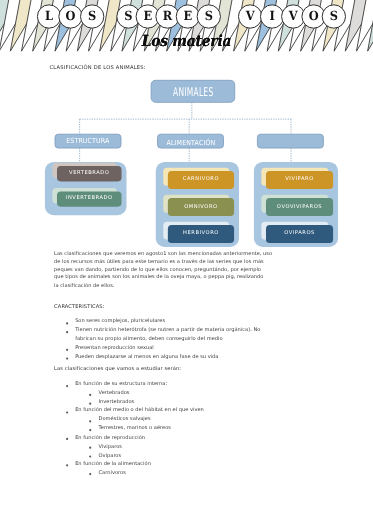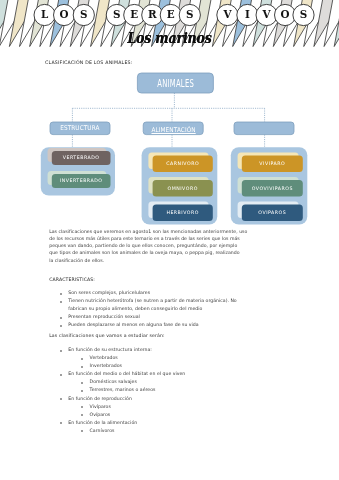--- a/index.html
+++ b/index.html
@@ -109,21 +109,21 @@
       <div class="letter" style="left: 134.3px; top: 15px;">E</div>
       <div class="letter" style="left: 152.3px; top: 15px;">R</div>
       <div class="letter" style="left: 170.8px; top: 15px;">E</div>
       <div class="letter" style="left: 189.8px; top: 15px;">S</div>
       <div class="letter" style="left: 227.4px; top: 15px;">V</div>
       <div class="letter" style="left: 247.4px; top: 15px;">I</div>
       <div class="letter" style="left: 266.6px; top: 15px;">V</div>
       <div class="letter" style="left: 285.1px; top: 15px;">O</div>
       <div class="letter" style="left: 303.5px; top: 15px;">S</div>
     </div>
-  <div class="subtitle">Los marinos</div>
+  <div class="subtitle">Los materia</div>
   <div class="caption">CLASIFICACIÓN DE LOS ANIMALES:</div>
   <div id="diagram">
       <svg width="339" height="235" viewBox="0 0 339 235">
         <line x1="174.4" y1="93" x2="174.4" y2="108.3" stroke="#8aa8c4" stroke-width="0.8" stroke-dasharray="1.1 1.1"></line>
         <line x1="72.4" y1="108.3" x2="264.6" y2="108.3" stroke="#8aa8c4" stroke-width="0.8" stroke-dasharray="1.1 1.1"></line>
         <line x1="72.4" y1="108.3" x2="72.4" y2="122" stroke="#8aa8c4" stroke-width="0.8" stroke-dasharray="1.1 1.1"></line>
         <line x1="172" y1="108.3" x2="172" y2="122" stroke="#8aa8c4" stroke-width="0.8" stroke-dasharray="1.1 1.1"></line>
         <line x1="264.6" y1="108.3" x2="264.6" y2="122" stroke="#8aa8c4" stroke-width="0.8" stroke-dasharray="1.1 1.1"></line>
         <line x1="72.4" y1="134.6" x2="72.4" y2="147.2" stroke="#8aa8c4" stroke-width="0.8" stroke-dasharray="1.1 1.1"></line>
         <line x1="172" y1="134.6" x2="172" y2="147.2" stroke="#8aa8c4" stroke-width="0.8" stroke-dasharray="1.1 1.1"></line>
@@ -153,21 +153,21 @@
         <rect x="241.8" y="204.5" width="61" height="16.4" rx="3.5" ry="3.5" fill="#2f5a7e"></rect>
       </svg>
       <div class="dbox root" style="left: 137.4px; top: 73px; width: 76px; height: 20px;">
         <span>ANIMALES</span>
       </div>
       <div class="dbox lvl2" style="left: 50px; top: 122px; width: 60px; height: 12.6px;">
         <span>ESTRUCTURA</span>
       </div>
       <div class="dbox leaf" style="left: 51.8px; top: 151px; width: 58.7px; height: 13.9px;">VERTEBRADO</div>
       <div class="dbox leaf" style="left: 51.8px; top: 174px; width: 58.7px; height: 13.9px;">INVERTEBRADO</div>
-      <div class="dbox lvl2" style="left: 143.2px; top: 122px; width: 60px; height: 15px; text-decoration: underline;">
+      <div class="dbox lvl2" style="left: 143.2px; top: 122px; width: 60px; height: 15px;">
         <span>ALIMENTACIÓN</span>
       </div>
       <div class="dbox leaf" style="left: 152.6px; top: 155.5px; width: 60.2px; height: 16.4px;">CARNIVORO</div>
       <div class="dbox leaf" style="left: 152.6px; top: 180px; width: 60.2px; height: 16.4px;">OMNIVORO</div>
       <div class="dbox leaf" style="left: 152.6px; top: 204.5px; width: 60.2px; height: 16.4px;">HERBIVORO</div>
       <div class="dbox leaf" style="left: 241.8px; top: 155.5px; width: 61px; height: 16.4px;">VIVIPARO</div>
       <div class="dbox leaf" style="left: 241.8px; top: 180px; width: 61px; height: 16.4px;">OVOVIVIPAROS</div>
       <div class="dbox leaf" style="left: 241.8px; top: 204.5px; width: 61px; height: 16.4px;">OVIPAROS</div>
     </div>
   <div id="textblock">

